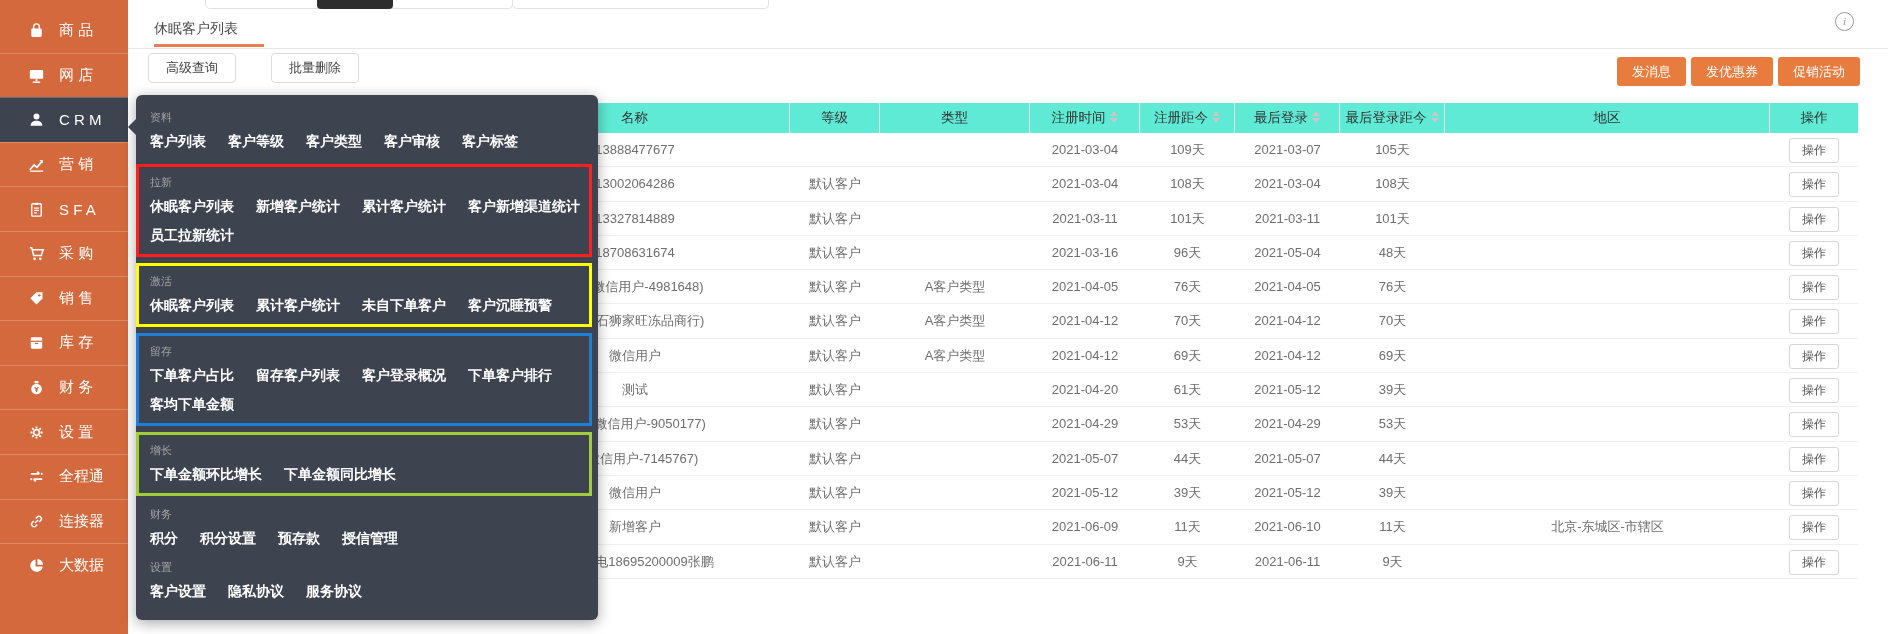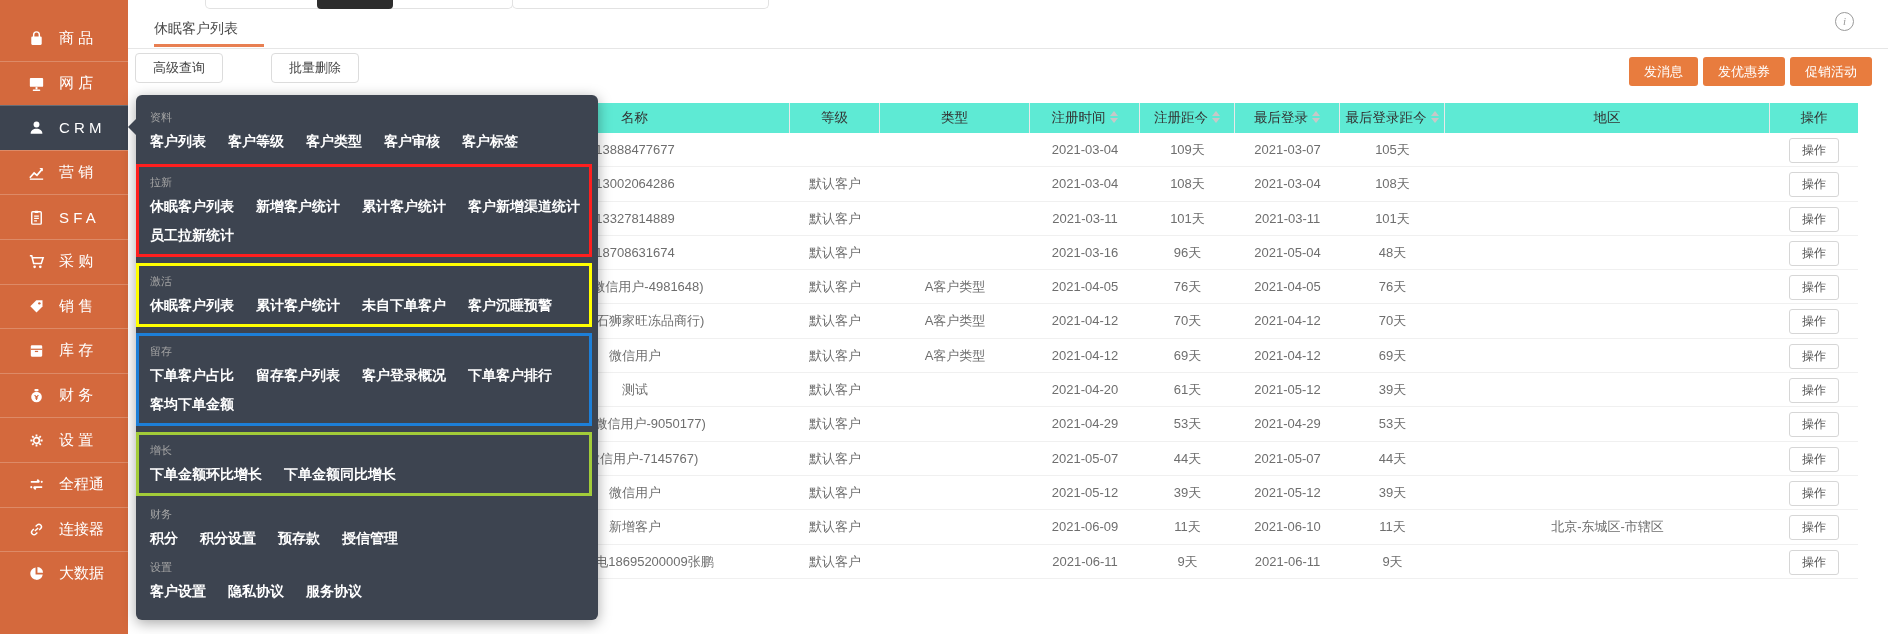--- a/index.html
+++ b/index.html
@@ -1,20 +1,20 @@
 <!DOCTYPE html>
 <html style="--sidebar-bg: #d4693d; --sidebar-active-bg: #3d4450; --panel-bg: #3d4450; --accent-orange: #e87f52; --button-orange: #e87c3e; --hl-red: #ff1f1f; --hl-yellow: #ffff00; --hl-blue: #1d7fd8; --hl-green: #a2cc39;"><head>
 <meta charset="utf-8">
 <style>
   html,body{margin:0;padding:0;background:#fff;font-family:"Liberation Sans","DejaVu Sans",sans-serif;}
   #app{position:relative;width:1888px;height:634px;background:#fff;overflow:hidden;}
 
   
   .sidebar{position:absolute;left:0;top:0;width:128px;height:634px;background:var(--sidebar-bg,#d4693d);z-index:5;}
-  .sb-menu{padding-top:17px;}
+  .sb-menu{padding-top:9px;}
   .sb-item{height:43.6px;display:flex;align-items:center;padding-left:27px;border-top:1px solid rgba(255,255,255,.22);cursor:pointer;}
   .sb-item:first-child{border-top:none;}
   .sb-item.active{background:var(--sidebar-active-bg,#3d4450);}
   .sb-icon{width:19px;height:19px;margin-right:13px;display:inline-flex;}
   .sb-icon svg{width:19px;height:19px;}
   .sb-label{color:#fff;font-size:15px;white-space:nowrap;}
   .hole{fill:var(--sidebar-bg,#d4693d);}
   .hole-stroke{stroke:var(--sidebar-bg,#d4693d);}
 
   
@@ -24,21 +24,21 @@
   .dark-tab{position:absolute;top:0;height:9px;background:#2d2d2d;border-radius:0 0 4px 4px;}
   .tabbar{position:absolute;left:0;top:9px;right:0;height:39px;border-bottom:1px solid #e6e6e6;background:#fff;}
   .page-tab{position:absolute;left:26px;top:0;height:39px;line-height:39px;font-size:14px;color:#4a4a4a;cursor:pointer;}
   .tab-underline{position:absolute;left:26px;bottom:1px;width:110px;height:3px;background:var(--accent-orange,#e87f52);}
   .info-icon{position:absolute;right:34px;top:12px;width:17px;height:17px;border:1.5px solid #9a9a9a;border-radius:50%;color:#9a9a9a;
     font-size:11px;line-height:17px;text-align:center;font-family:"Liberation Serif",serif;font-style:italic;cursor:pointer;}
 
   
   .btn-plain{position:absolute;top:53px;height:30px;padding:0 17px;background:#fff;border:1px solid #dcdcdc;border-radius:4px;
     font-size:13px;color:#444;line-height:28px;cursor:pointer;}
-  .actions{position:absolute;right:16px;top:57px;display:flex;gap:5px;}
+  .actions{position:absolute;right:28px;top:57px;display:flex;gap:5px;}
   .btn-orange{height:29px;padding:0 15px;background:var(--button-orange,#e87c3e);border:none;border-radius:3px;color:#fff;
     font-size:13px;line-height:29px;cursor:pointer;}
 
   
   .table{position:absolute;left:20px;top:103px;width:1710px;}
   .t-header,.t-row{display:grid;grid-template-columns:332px 310px 90px 150px 110px 95px 105px 105px 325px 88px;}
   .t-header{background:#5eead4;height:30px;}
   .th{font-size:13.5px;color:#333;line-height:30px;text-align:center;border-right:1px solid #e9e9e9;white-space:nowrap;overflow:hidden;}
   .th:last-child{border-right:none;}
   .th.spacer{border-right:none;}
@@ -203,21 +203,21 @@
       <div class="ghost-tab" style="left:384px;width:255px;"></div>
       <div class="dark-tab" style="left:189px;width:76px;"></div>
     </div>
 
     <div class="tabbar">
       <div class="page-tab">休眠客户列表</div>
       <div class="tab-underline"></div>
     </div>
     <div class="info-icon">i</div>
 
-    <button class="btn-plain" style="left:7px;">高级查询</button>
+    <button class="btn-plain" style="left:20px;">高级查询</button>
     <button class="btn-plain" style="left:143px;">批量删除</button>
 
     <div class="actions">
       <button class="btn-orange">发消息</button>
       <button class="btn-orange">发优惠券</button>
       <button class="btn-orange">促销活动</button>
     </div>
 
     <div class="table">
       <div class="t-header">

